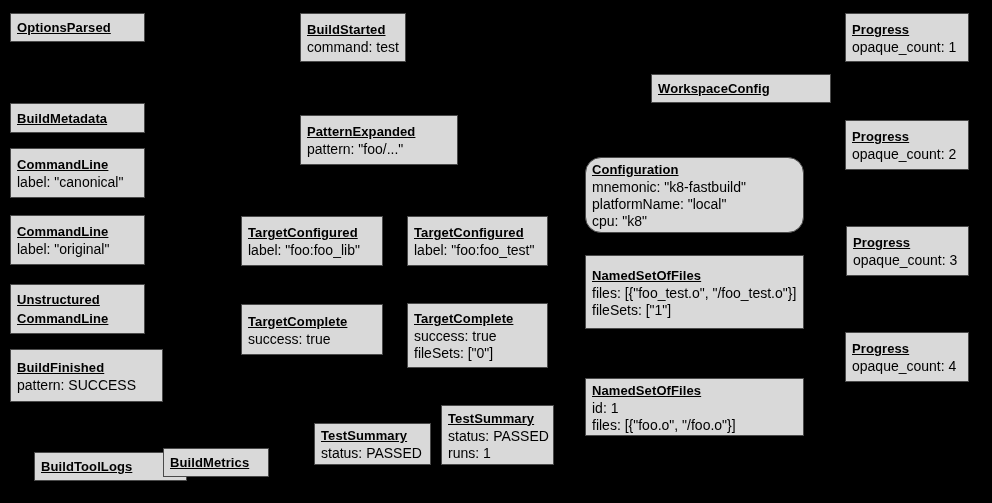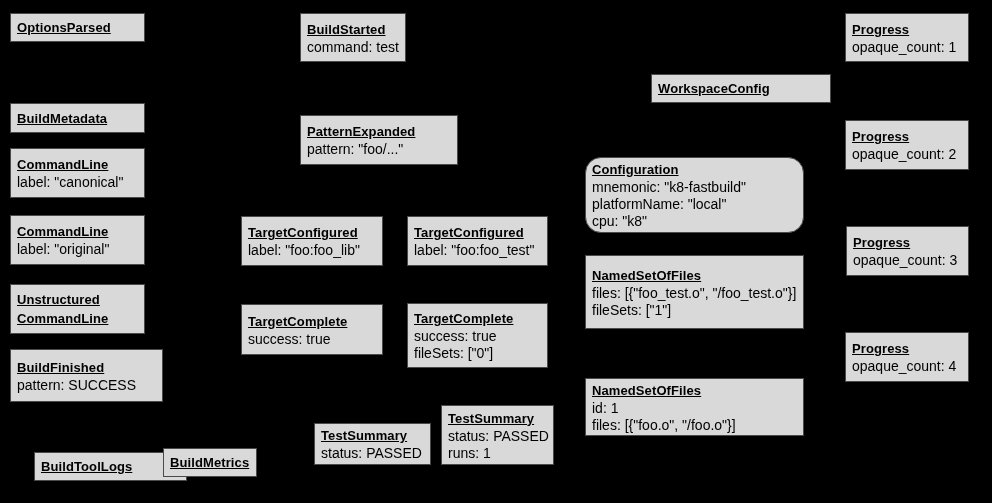--- a/index.html
+++ b/index.html
@@ -63,21 +63,21 @@
       <div class="node-title">Unstructured</div>
       <div class="node-title">CommandLine</div>
     </div>
     <div class="node" style="left: 10px; top: 349px; width: 153px; height: 53px;">
       <div class="node-title">BuildFinished</div>
       <div class="node-line">pattern: SUCCESS</div>
     </div>
     <div class="node" style="left: 10px; top: 452px; width: 153px; height: 29px; margin-left: 24px;">
       <div class="node-title">BuildToolLogs</div>
     </div>
-    <div class="node" style="left: 163px; top: 448px; width: 94px; height: 29px;">
+    <div class="node" style="left: 163px; top: 448px; width: 106px; height: 29px;">
       <div class="node-title">BuildMetrics</div>
     </div>
     <div class="node" style="left: 300px; top: 13px; width: 106px; height: 49px;">
       <div class="node-title">BuildStarted</div>
       <div class="node-line">command: test</div>
     </div>
     <div class="node" style="left: 300px; top: 115px; width: 158px; height: 50px;">
       <div class="node-title">PatternExpanded</div>
       <div class="node-line">pattern: "foo/..."</div>
     </div>

